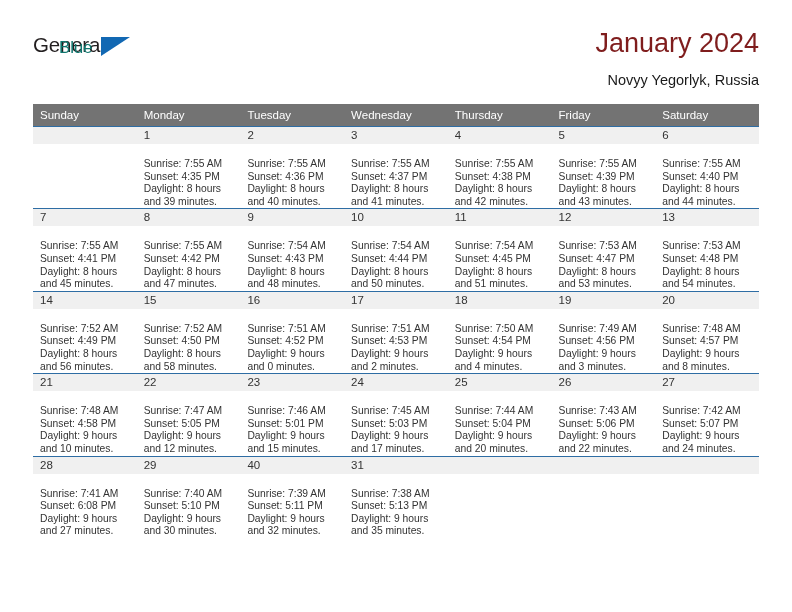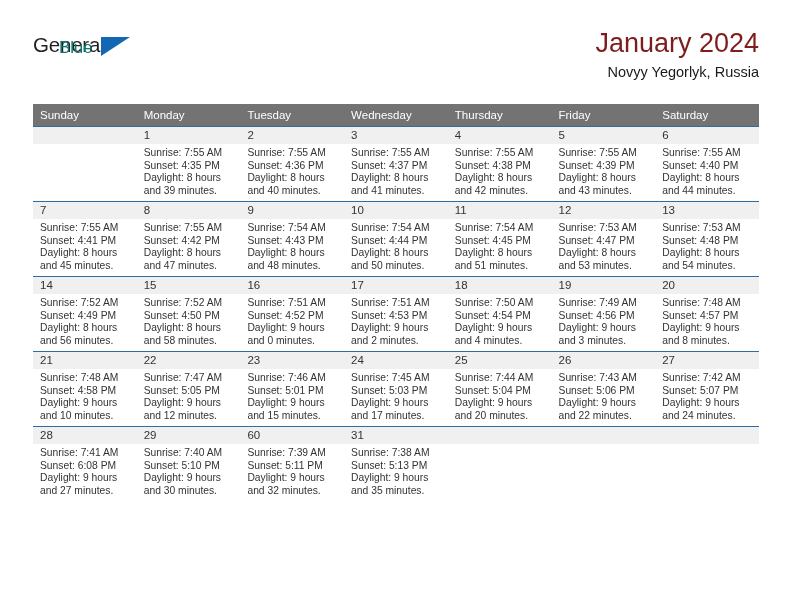--- a/index.html
+++ b/index.html
@@ -74,21 +74,21 @@
     top: 27px;
     text-align: right;
   }
   .cal-title {
     font-size: 27px;
     color: #7f1d1d;
     line-height: 32px;
     white-space: nowrap;
   }
   .cal-subtitle {
-    margin-top: 4px;
+    margin-top: 12px;
     font-size: 14.5px;
     color: #1a1a1a;
     line-height: 18px;
     white-space: nowrap;
   }
 
   
   .calendar {
     position: absolute;
     left: 33px;
@@ -123,21 +123,21 @@
   .daynum-band {
     background: #f0f0f0;
     height: 17px;
     padding: 1px 0 0 7px;
     box-sizing: border-box;
     font-size: 11.5px;
     color: #333333;
     line-height: 15px;
   }
   .cell-lines {
-    padding: 3px 4px 0 7px;
+    padding: 14px 4px 0 7px;
     font-size: 10.3px;
     line-height: 12.6px;
     color: #333333;
   }
   .cell-lines div {
     white-space: nowrap;
   }
   td.empty .daynum-band {
     background: #f0f0f0;
   }
@@ -509,21 +509,21 @@
               <div class="cell-lines">
                 <div>Sunrise: 7:40 AM</div>
                 <div>Sunset: 5:10 PM</div>
                 <div>Daylight: 9 hours</div>
                 <div>and 30 minutes.</div>
               </div>
             </div>
           </td>
           <td>
             <div class="cell-inner">
-              <div class="daynum-band">60</div>
+              <div class="daynum-band">40</div>
               <div class="cell-lines">
                 <div>Sunrise: 7:39 AM</div>
                 <div>Sunset: 5:11 PM</div>
                 <div>Daylight: 9 hours</div>
                 <div>and 32 minutes.</div>
               </div>
             </div>
           </td>
           <td>
             <div class="cell-inner">

